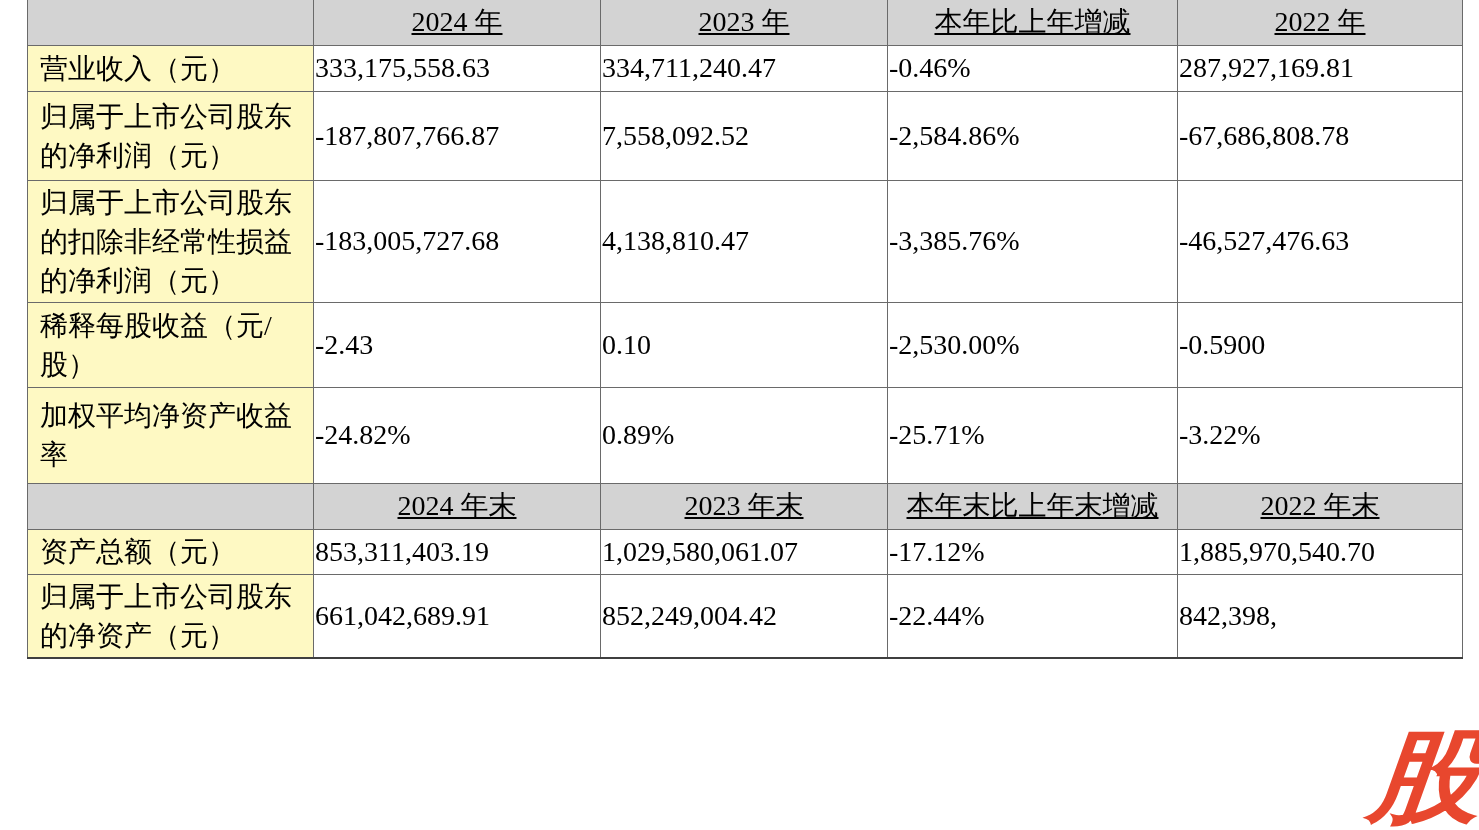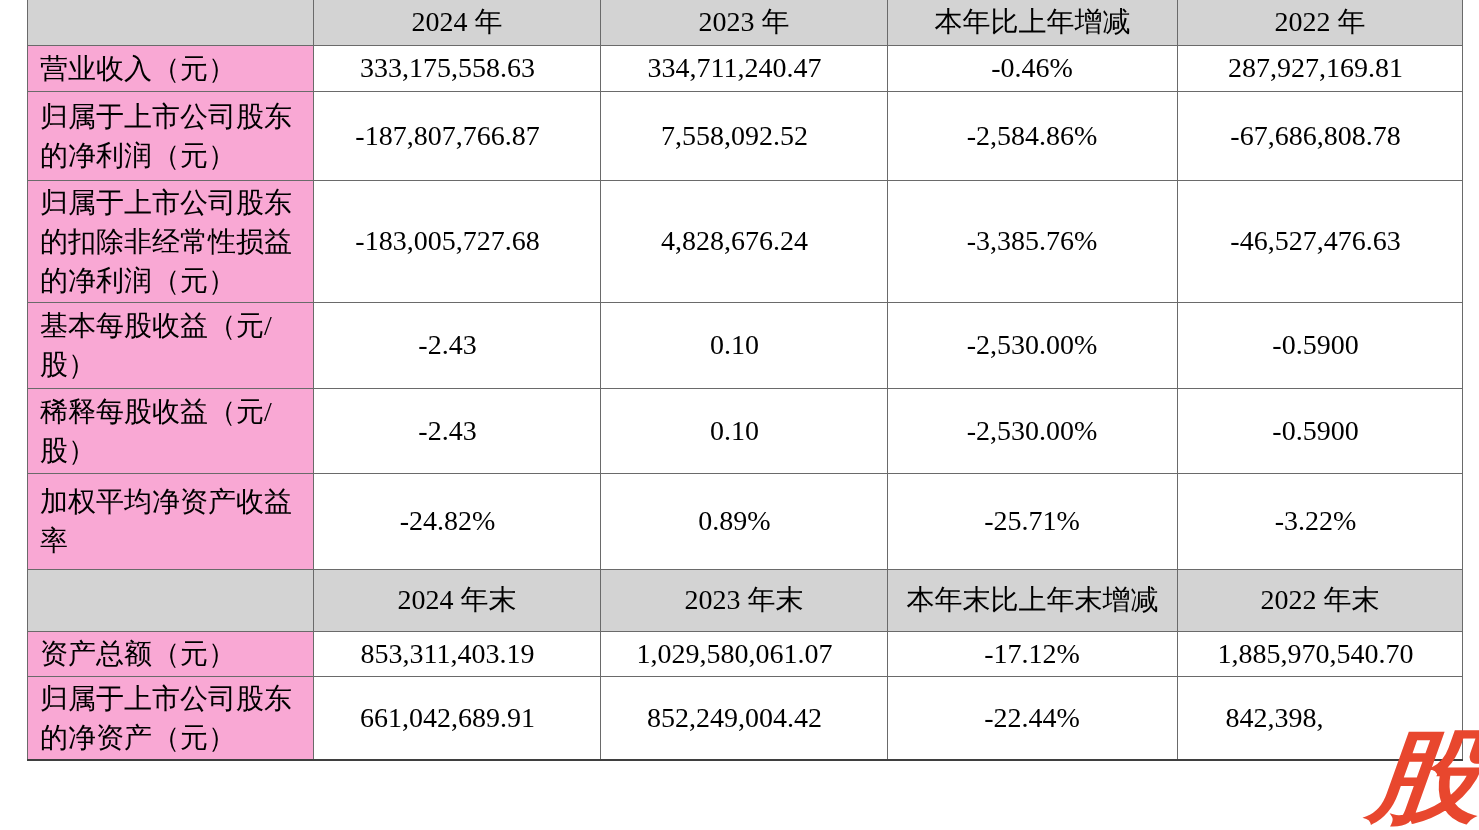--- a/index.html
+++ b/index.html
@@ -25,30 +25,31 @@
     overflow:hidden;
   }
   
   table.fin tr.first-row td, table.fin tr.first-row th{border-top:none;}
   table.fin tr.last-row td{border-bottom:2px solid #3f3f3f;}
 
   th.headcell{
     background:#d3d3d3;
     text-align:center;
     padding:0 4px;
+    text-decoration:underline;
   }
   td.label{
-    background:#f9a8d4;
+    background:#fef9c3;
     text-align:left;
     padding:2px 6px 2px 12px;
     line-height:39px;
   }
   td.num{
     background:#ffffff;
-    text-align:center;
+    text-align:left;
     padding-right:20px;
     margin-left:36px;
   }
   td.pct{padding-right:2px;}
   td.lastcol{padding-right:10px;}
   td.obscured{padding-right:92px;}
 
   .watermark{
     position:absolute;
     left:1366px;
@@ -98,51 +99,44 @@
       <td class="label">归属于上市公司股东的净利润（元）</td>
       <td class="num">-187,807,766.87</td>
       <td class="num">7,558,092.52</td>
       <td class="num pct">-2,584.86%</td>
       <td class="num lastcol">-67,686,808.78</td>
     </tr>
 
     <tr style="height:120px">
       <td class="label">归属于上市公司股东的扣除非经常性损益的净利润（元）</td>
       <td class="num">-183,005,727.68</td>
-      <td class="num">4,828,676.24</td>
+      <td class="num">4,138,810.47</td>
       <td class="num pct">-3,385.76%</td>
       <td class="num lastcol">-46,527,476.63</td>
     </tr>
 
 
-    <tr style="height:86px">
-      <td class="label">基本每股收益（元/股）</td>
-      <td class="num">-2.43</td>
-      <td class="num">0.10</td>
-      <td class="num pct">-2,530.00%</td>
-      <td class="num lastcol">-0.5900</td>
-    </tr>
 
     <tr style="height:85px">
       <td class="label">稀释每股收益（元/股）</td>
       <td class="num">-2.43</td>
       <td class="num">0.10</td>
       <td class="num pct">-2,530.00%</td>
       <td class="num lastcol">-0.5900</td>
     </tr>
 
     <tr style="height:96px">
       <td class="label">加权平均净资产收益率</td>
       <td class="num">-24.82%</td>
       <td class="num">0.89%</td>
       <td class="num pct">-25.71%</td>
       <td class="num lastcol">-3.22%</td>
     </tr>
 
-    <tr style="height:62px">
+    <tr style="height:46px">
       <th class="headcell"></th>
       <th class="headcell">2024 年末</th>
       <th class="headcell">2023 年末</th>
       <th class="headcell">本年末比上年末增减</th>
       <th class="headcell">2022 年末</th>
     </tr>
 
     <tr style="height:45px">
       <td class="label">资产总额（元）</td>
       <td class="num">853,311,403.19</td>

